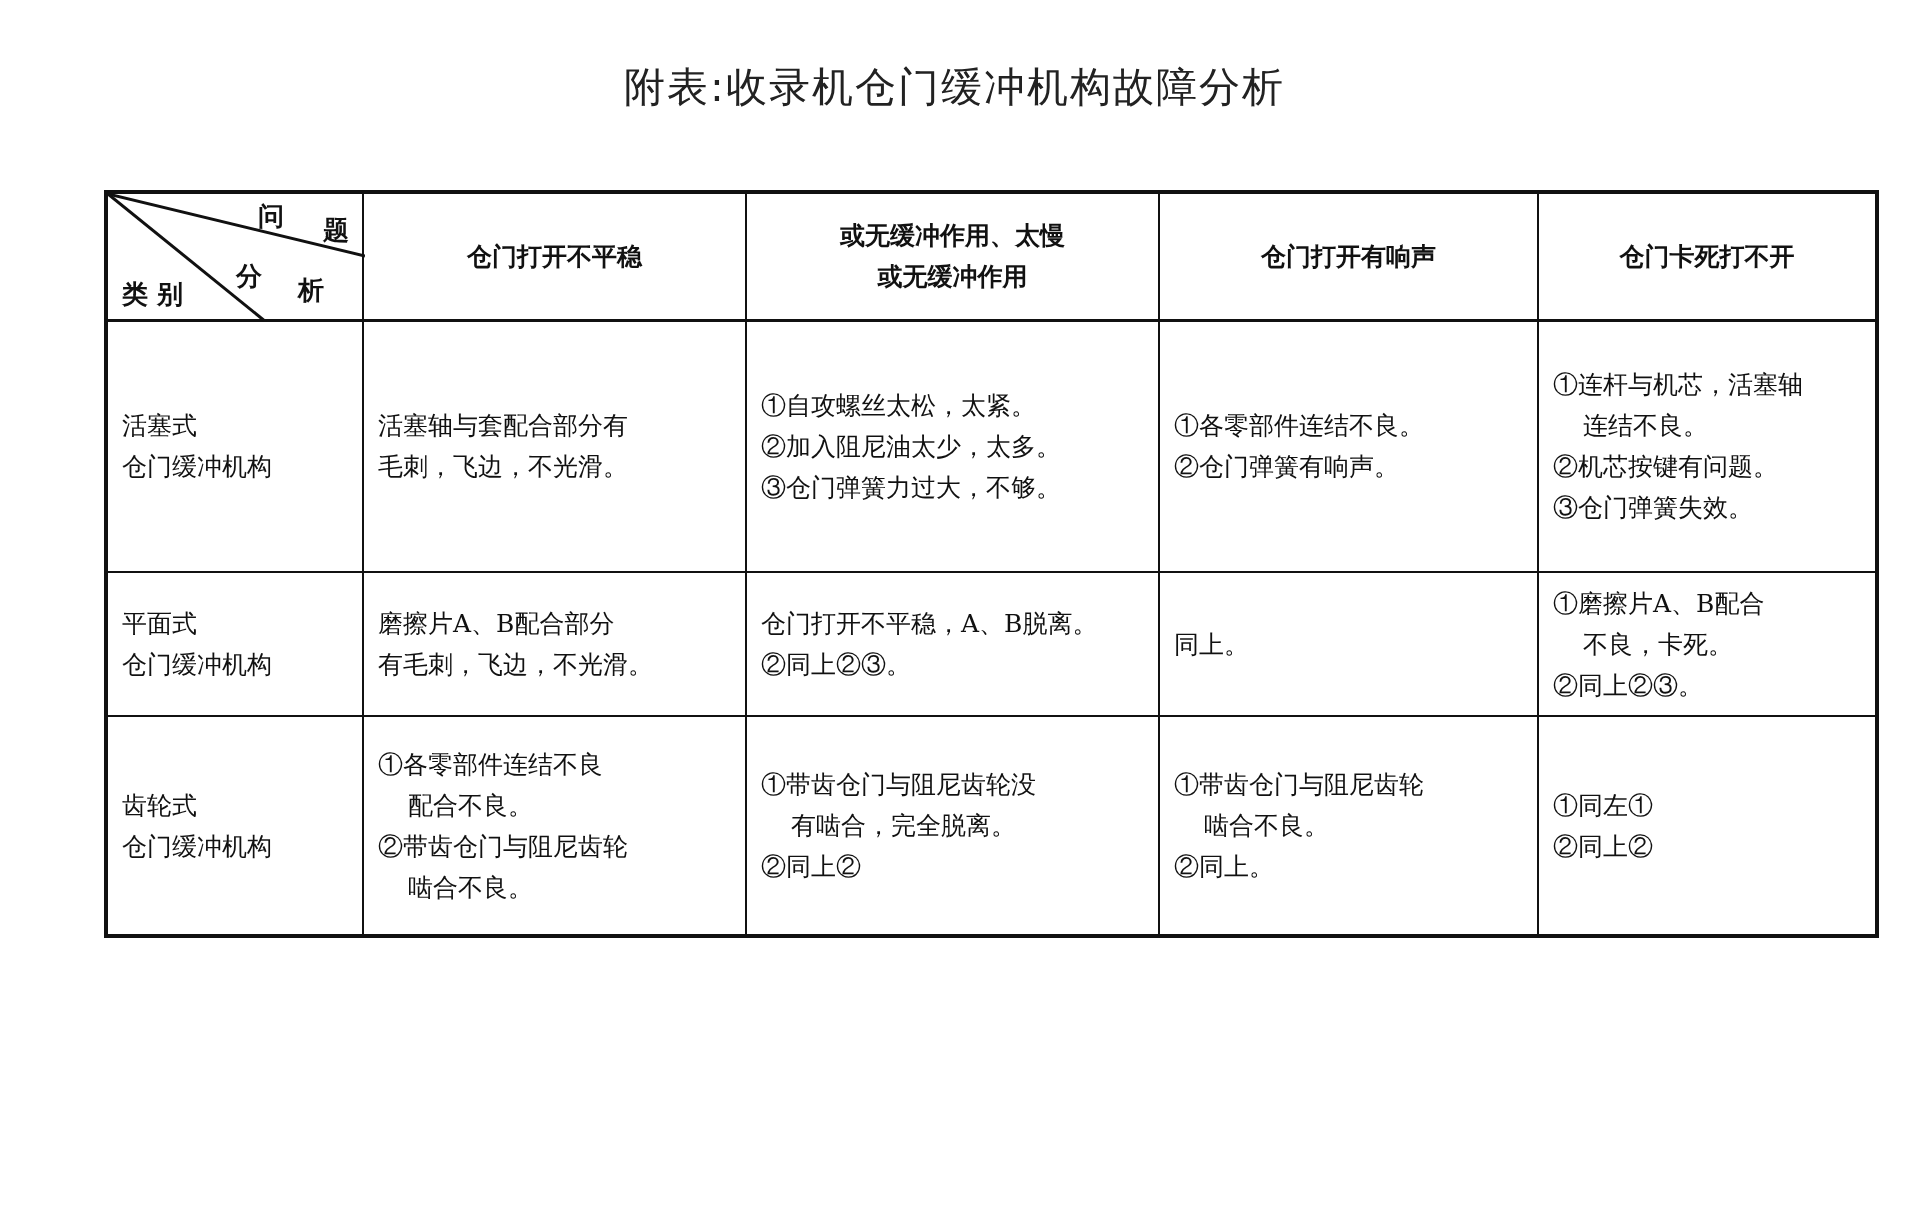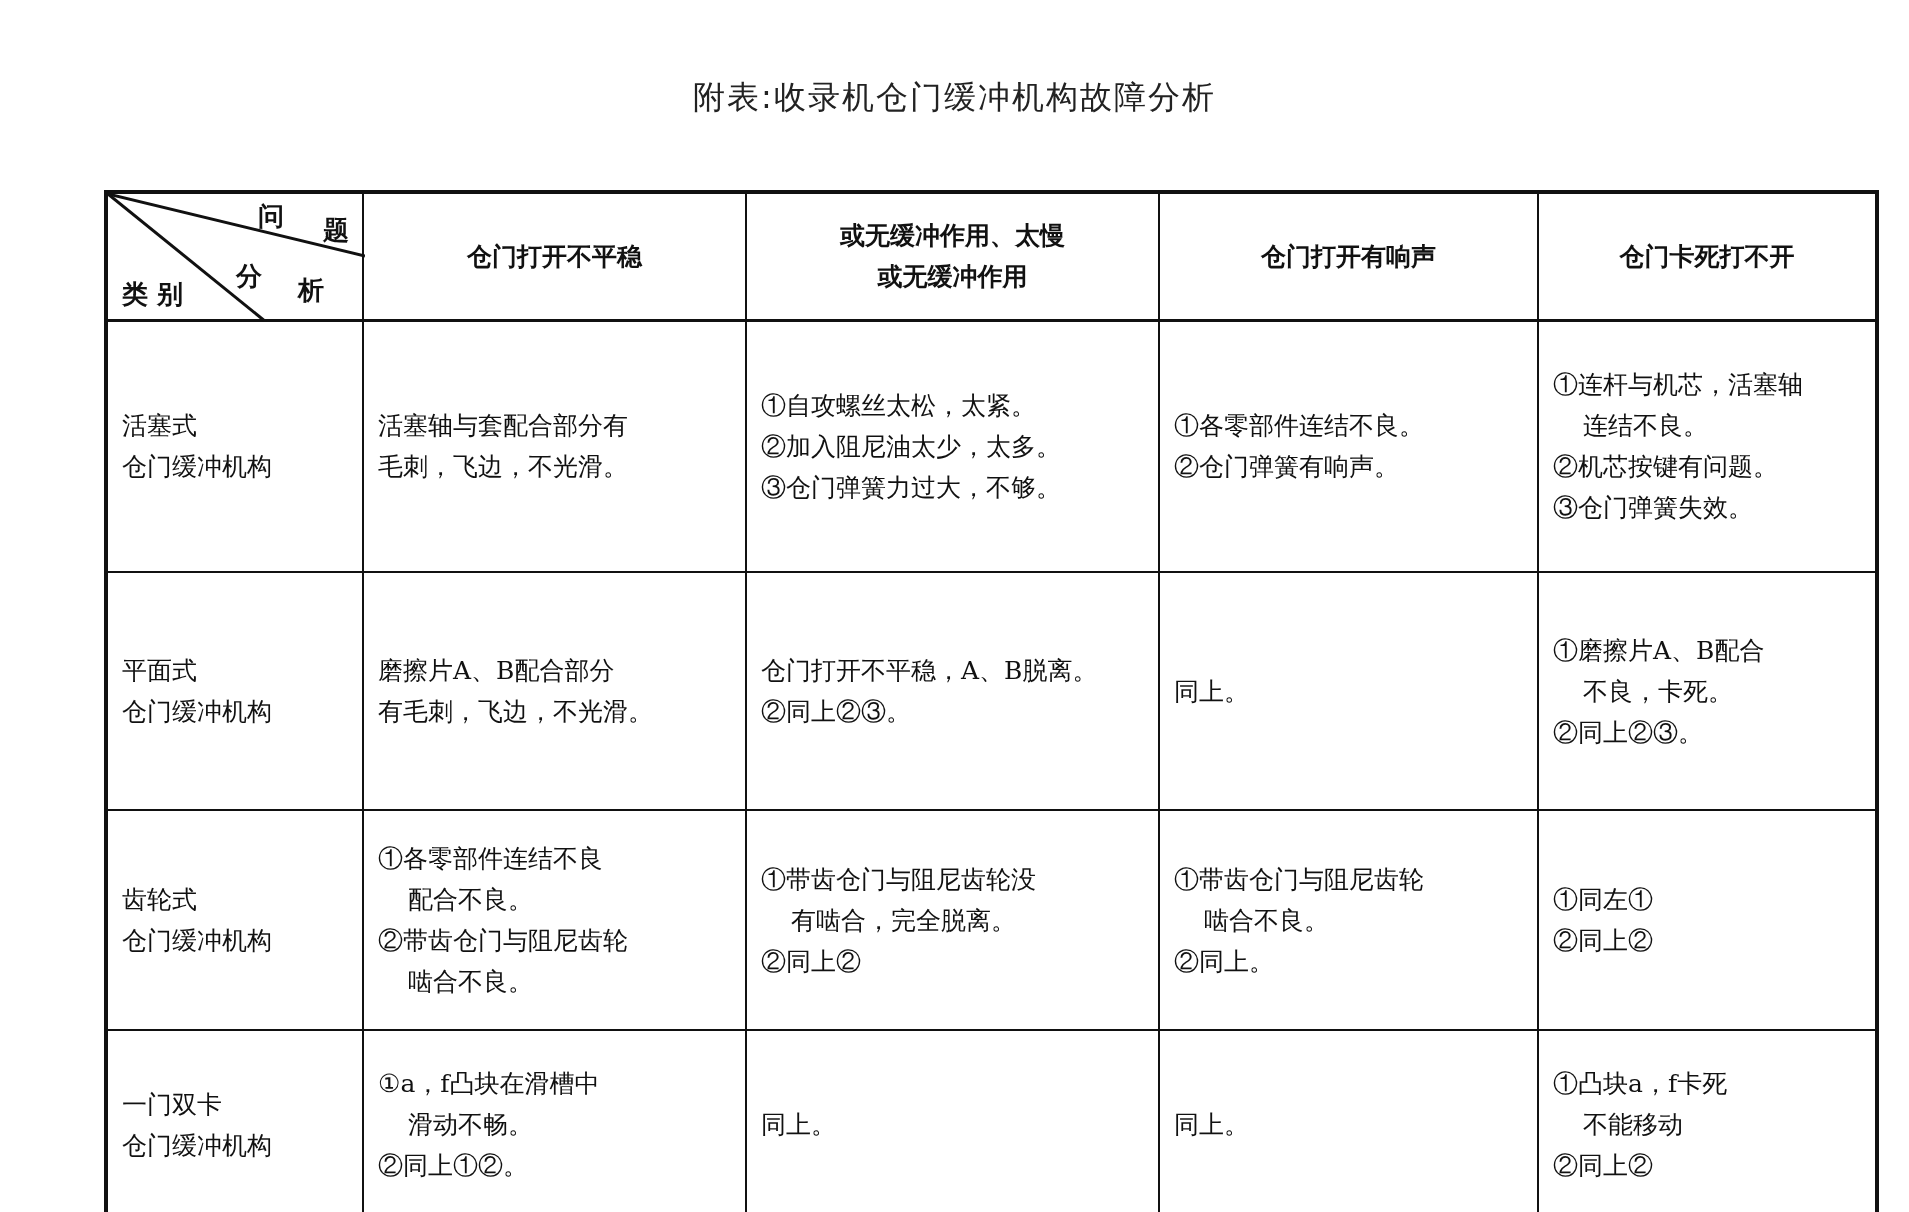--- a/index.html
+++ b/index.html
@@ -1,17 +1,17 @@
 <!DOCTYPE html>
 <html><head>
 <meta charset="utf-8">
 <style>
   html,body{margin:0;padding:0;background:#fff;}
   body{width:1909px;height:1212px;position:relative;overflow:hidden;font-family:"DejaVu Serif",serif;color:#111;}
-  .title{position:absolute;left:0;width:1909px;top:60px;text-align:center;font-size:32px;letter-spacing:2px;font-family:"DejaVu Sans",sans-serif;color:#222;margin-top:16px;}
+  .title{position:absolute;left:0;width:1909px;top:60px;text-align:center;font-size:41px;letter-spacing:2px;font-family:"DejaVu Sans",sans-serif;color:#222;}
   table{position:absolute;left:104px;top:190px;border-collapse:collapse;border:4px solid #111;}
   td{border:2px solid #111;vertical-align:middle;font-size:25px;line-height:41px;padding:0 14px;}
   thead td{border-bottom:3px solid #111;text-align:center;font-family:"DejaVu Sans",sans-serif;font-weight:bold;}
   td.cat{text-align:left;}
   .line{display:block;white-space:nowrap;}
   .indent{padding-left:30px;}
   .diag{position:relative;padding:0;}
   .diag svg{position:absolute;left:0;top:0;}
   .dl{position:absolute;font-size:26px;font-family:"DejaVu Sans",sans-serif;font-weight:bold;}
 </style>
@@ -75,21 +75,21 @@
           <span class="line">①各零部件连结不良。</span>
           <span class="line">②仓门弹簧有响声。</span>
         </td>
       <td>
           <span class="line">①连杆与机芯，活塞轴</span>
           <span class="line indent">连结不良。</span>
           <span class="line">②机芯按键有问题。</span>
           <span class="line">③仓门弹簧失效。</span>
         </td>
     </tr>
-    <tr style="height:238px">
+    <tr style="height:144px">
       <td class="cat">
           <span class="line">平面式</span>
           <span class="line">仓门缓冲机构</span>
         </td>
       <td>
           <span class="line">磨擦片A、B配合部分</span>
           <span class="line">有毛刺，飞边，不光滑。</span>
         </td>
       <td>
           <span class="line">仓门打开不平稳，A、B脱离。</span>
@@ -123,36 +123,14 @@
       <td>
           <span class="line">①带齿仓门与阻尼齿轮</span>
           <span class="line indent">啮合不良。</span>
           <span class="line">②同上。</span>
         </td>
       <td>
           <span class="line">①同左①</span>
           <span class="line">②同上②</span>
         </td>
     </tr>
-    <tr style="height:190px">
-      <td class="cat">
-          <span class="line">一门双卡</span>
-          <span class="line">仓门缓冲机构</span>
-        </td>
-      <td>
-          <span class="line">①a，f凸块在滑槽中</span>
-          <span class="line indent">滑动不畅。</span>
-          <span class="line">②同上①②。</span>
-        </td>
-      <td>
-          <span class="line">同上。</span>
-        </td>
-      <td>
-          <span class="line">同上。</span>
-        </td>
-      <td>
-          <span class="line">①凸块a，f卡死</span>
-          <span class="line indent">不能移动</span>
-          <span class="line">②同上②</span>
-        </td>
-    </tr>
   </tbody>
 </table>
 
 </body></html>

